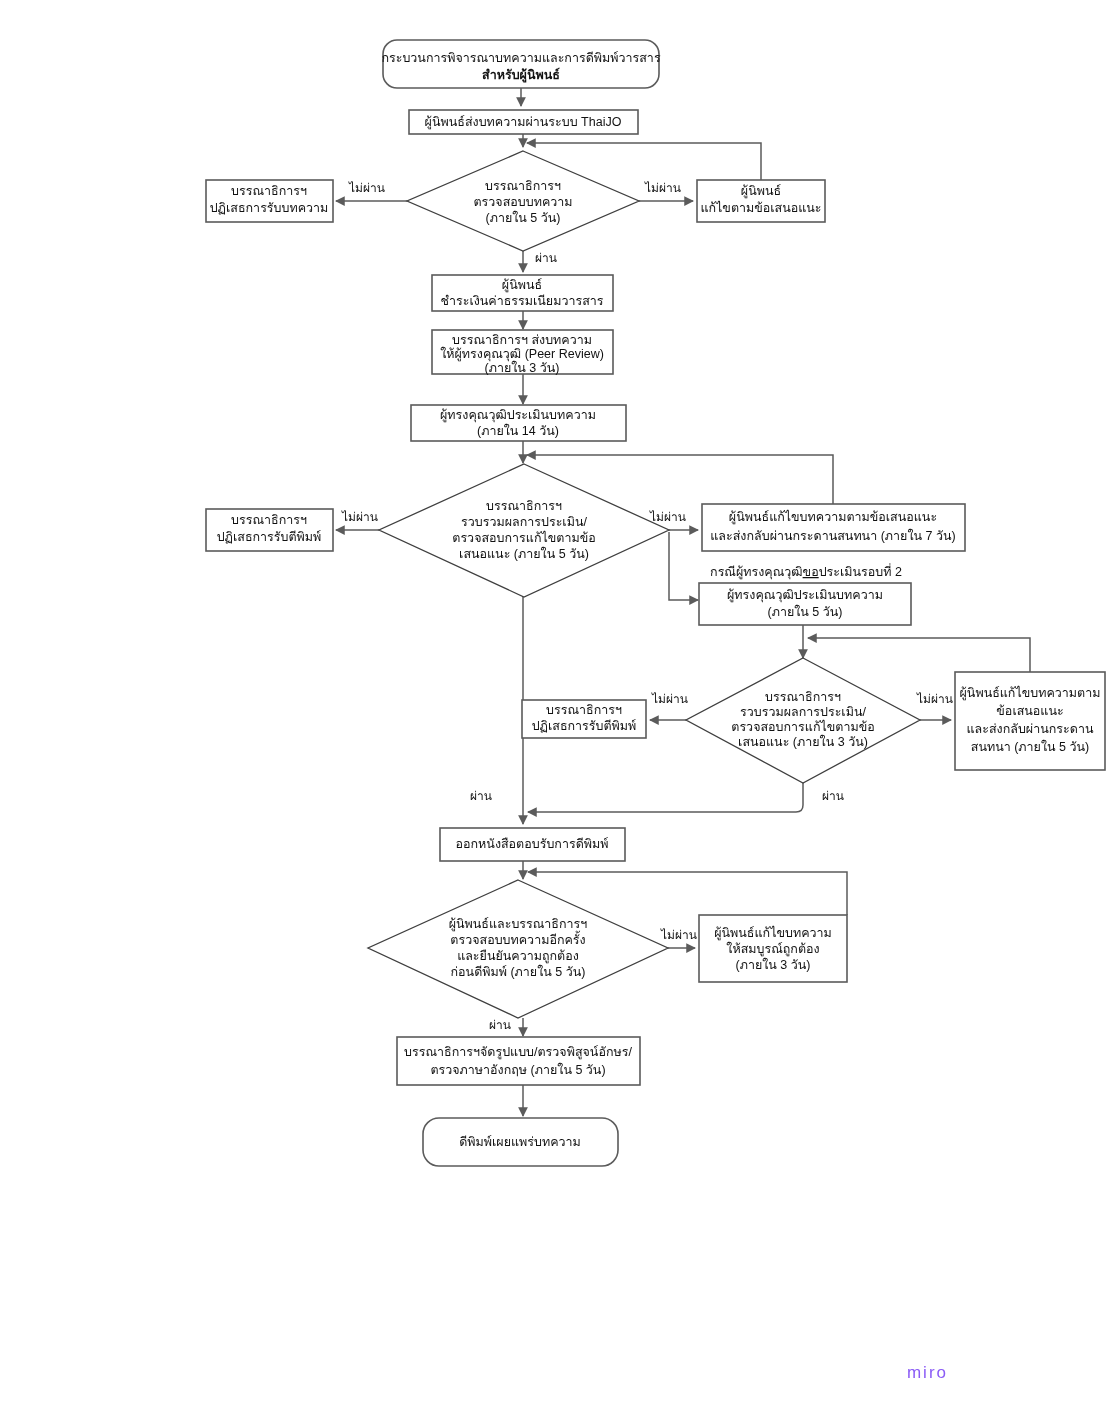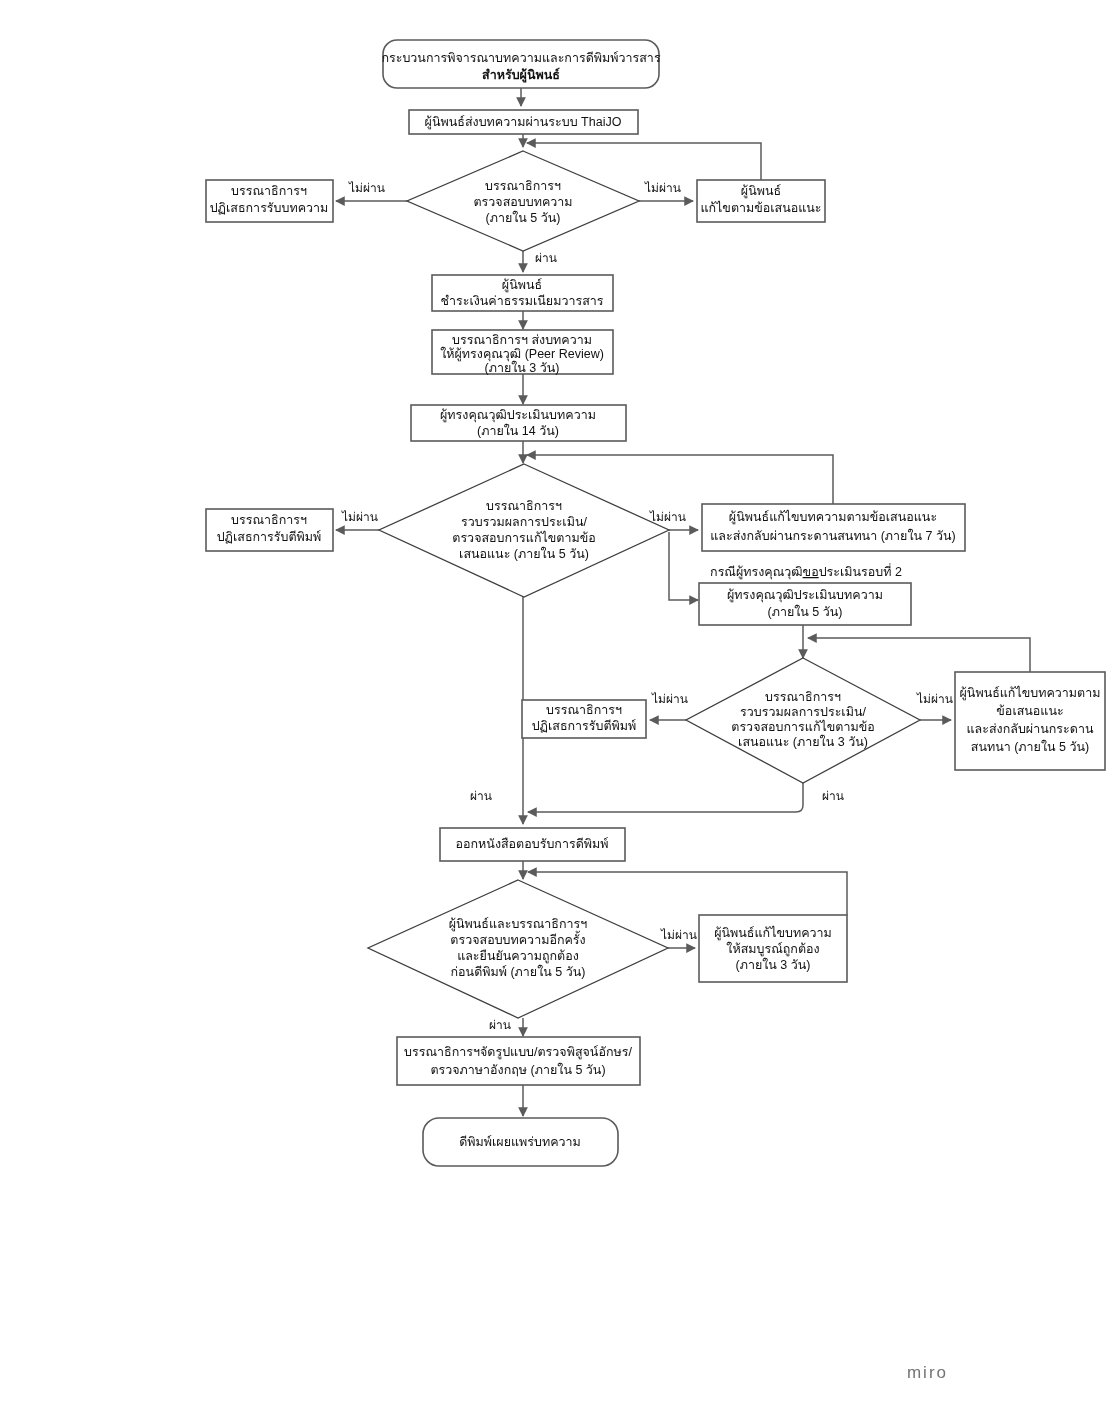--- a/index.html
+++ b/index.html
@@ -72,21 +72,21 @@
   .underline-part {
     text-decoration: underline;
   }
   .watermark {
     position: absolute;
     right: 18px;
     bottom: 18px;
     font-family: "Liberation Sans", "DejaVu Sans", sans-serif;
     font-size: 17px;
     letter-spacing: 2px;
-    color: #737373;
+    color: #8b5cf6;
     user-select: none;
   }
 </style>
 </head>
 <body>
 
 <div id="flow-root">
 
   <svg id="flow-svg" viewBox="0 0 1115 1401">
     <defs>

